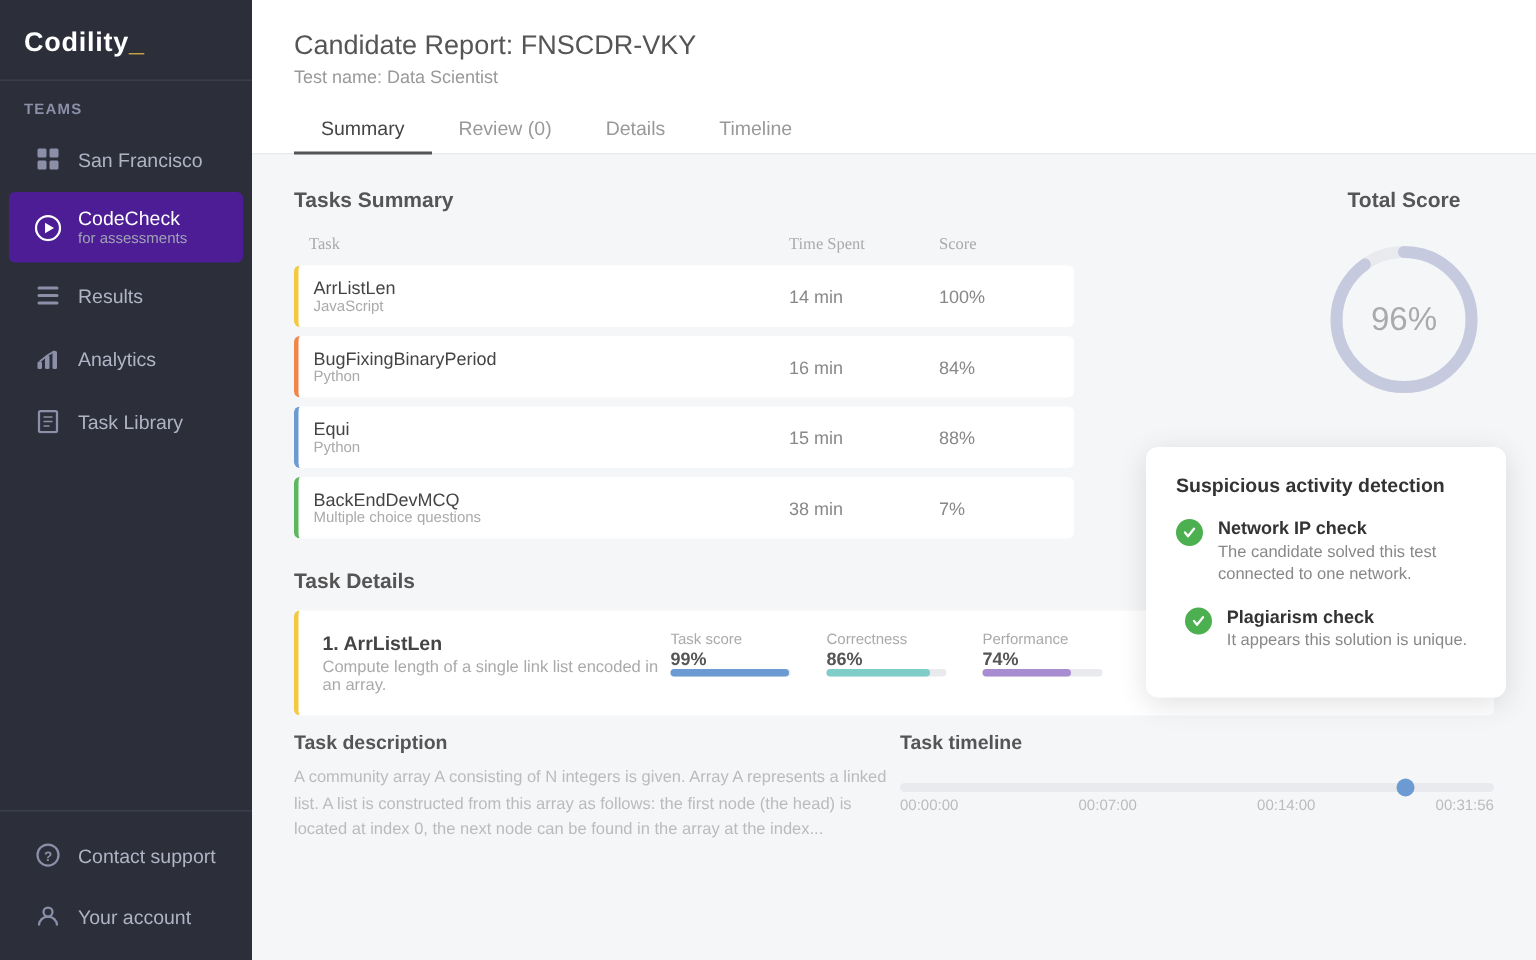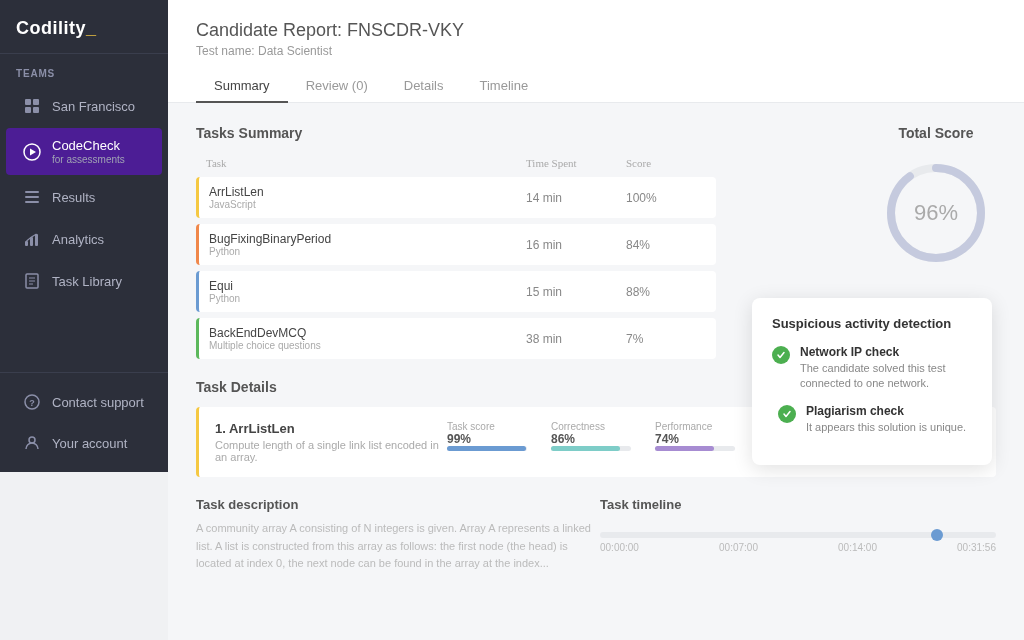--- a/index.html
+++ b/index.html
@@ -1,19 +1,19 @@
 <!DOCTYPE html>
 <html><head>
   <meta charset="utf-8">
   <style>
     * { box-sizing: border-box; margin: 0; padding: 0; }
     body { font-family: -apple-system, BlinkMacSystemFont, 'Segoe UI', sans-serif; display: flex; height: 640px; width: 1024px; overflow: hidden; background: #f0f1f3; }
 
     
-    .sidebar { width: 168px; min-width: 168px; background: #2c2f3a; display: flex; flex-direction: column; height: 472px; }
+    .sidebar { width: 168px; min-width: 168px; background: #2c2f3a; display: flex; flex-direction: column; height: 640px; }
     .sidebar-logo { padding: 18px 16px 14px; border-bottom: 1px solid #3a3e4d; }
     .logo-text { color: #fff; font-size: 18px; font-weight: 700; letter-spacing: 0.5px; }
     .logo-dot { color: #f5c842; }
     .sidebar-section-label { color: #8b8fa8; font-size: 10px; font-weight: 600; text-transform: uppercase; letter-spacing: 0.8px; padding: 14px 16px 6px; }
     .sidebar-item { display: flex; align-items: center; padding: 10px 16px; cursor: pointer; color: #b0b3c4; font-size: 13px; gap: 10px; border-radius: 4px; margin: 1px 6px; }
     .sidebar-item.active { background: #4c1d95; color: #fff; }
     .sidebar-item .icon { width: 20px; height: 20px; display: flex; align-items: center; justify-content: center; flex-shrink: 0; }
     .sidebar-item .item-label { display: flex; flex-direction: column; }
     .sidebar-item .item-sub { font-size: 10px; color: #8b8fa8; margin-top: 1px; }
     .sidebar-item.active .item-sub { color: #a0a3b4; }
@@ -48,41 +48,41 @@
     .task-score { font-size: 12px; color: #888; }
 
     
     .score-section { position: absolute; top: 22px; right: 28px; text-align: center; }
     .score-label { font-size: 14px; font-weight: 600; color: #555; margin-bottom: 12px; }
     .donut-container { position: relative; width: 120px; height: 120px; margin: 0 auto; }
     .donut-container svg { width: 120px; height: 120px; }
     .donut-score { position: absolute; top: 50%; left: 50%; transform: translate(-50%, -50%); font-size: 22px; font-weight: 300; color: #aaa; }
 
     
-    .suspicious-card { position: absolute; right: 32px; top: 195px; background: #fff; border-radius: 8px; box-shadow: 0 4px 20px rgba(0,0,0,0.12); padding: 18px 20px; width: 240px; z-index: 10; }
+    .suspicious-card { position: absolute; right: 20px; top: 195px; background: #fff; border-radius: 8px; box-shadow: 0 4px 20px rgba(0,0,0,0.12); padding: 18px 20px; width: 240px; z-index: 10; }
     .suspicious-title { font-size: 13px; font-weight: 600; color: #333; margin-bottom: 14px; }
     .check-item { display: flex; gap: 10px; margin-bottom: 12px; justify-content: center; }
     .check-icon { width: 18px; height: 18px; border-radius: 50%; background: #4caf50; display: flex; align-items: center; justify-content: center; flex-shrink: 0; margin-top: 1px; }
     .check-icon svg { width: 10px; height: 10px; }
     .check-text h4 { font-size: 12px; font-weight: 600; color: #333; margin-bottom: 2px; }
     .check-text p { font-size: 11px; color: #888; line-height: 1.4; }
 
     
     .task-details-section { margin-top: 20px; }
     .task-detail-card { background: #fff; border-radius: 4px; padding: 14px 16px; border-left: 3px solid #f5c842; }
     .task-detail-title { font-size: 13px; font-weight: 600; color: #444; margin-bottom: 3px; }
     .task-detail-desc { font-size: 11px; color: #aaa; }
     .metric-bar { height: 5px; background: #e8eaed; border-radius: 3px; width: 80px; }
     .metric-bar-fill { height: 100%; border-radius: 3px; }
     .metric-bar-fill.blue { background: #6b9bd2; }
     .metric-bar-fill.teal { background: #7ecdc8; }
     .metric-bar-fill.purple { background: #a78cd2; }
 
     
-    .bottom-row { display: grid; grid-template-columns: 1fr 1fr; gap: 8px; margin-top: 20px; }
+    .bottom-row { display: grid; grid-template-columns: 1fr 1fr; gap: 8px; margin-top: 10px; }
     .sub-section-title { font-size: 13px; font-weight: 600; color: #555; margin-bottom: 8px; }
     .desc-text { font-size: 11px; color: #bbb; line-height: 1.6; }
     .timeline-bar { height: 6px; background: #e8eaed; border-radius: 3px; margin-top: 20px; position: relative; }
     .timeline-marker { position: absolute; top: -3px; width: 12px; height: 12px; border-radius: 50%; background: #6b9bd2; transform: translateX(-50%); }
     .timeline-labels { display: flex; justify-content: space-between; margin-top: 4px; font-size: 10px; color: #bbb; }
   </style>
 </head>
 <body>
 
 <nav class="sidebar">

